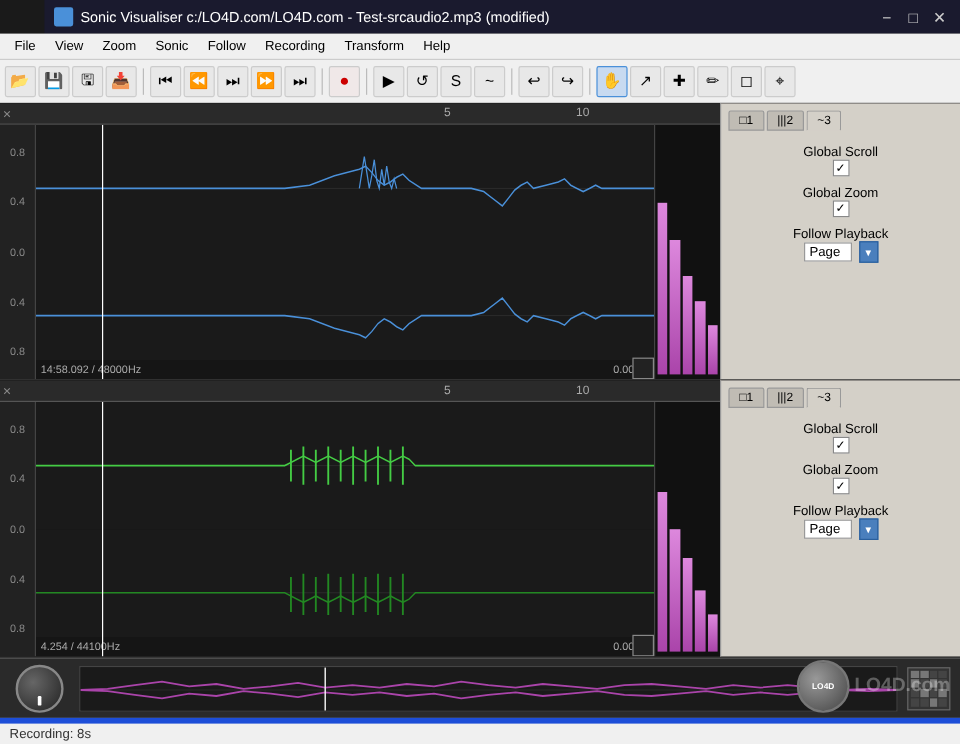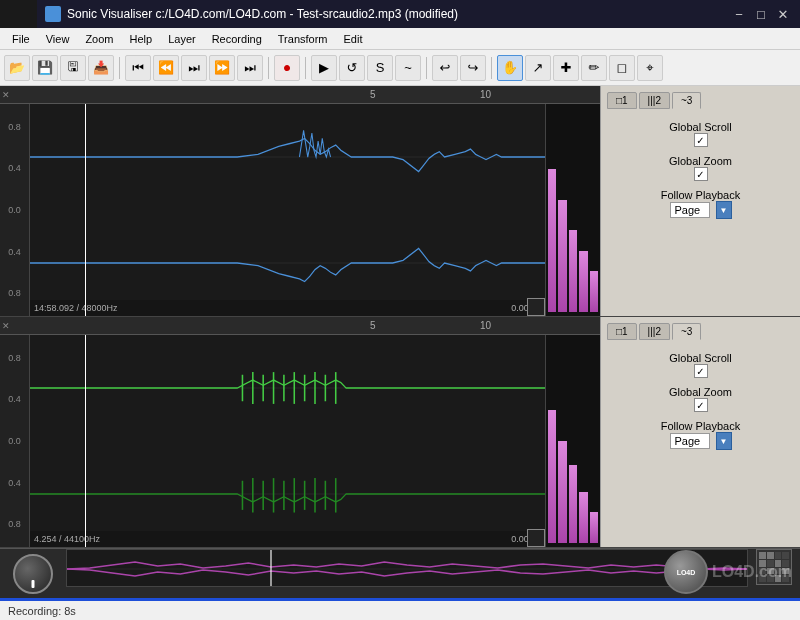--- a/index.html
+++ b/index.html
@@ -264,20 +264,21 @@
       color: #fff;
       font-size: 8px;
     }
 
     
     .playback-bar {
       height: 50px;
       background: #2a2a2a;
       border-top: 1px solid #555;
       display: flex;
+      align-items: center;
       padding: 0 8px;
       gap: 8px;
       position: relative;
     }
 
     .playback-waveform {
       flex: 1;
       height: 38px;
       background: #1a1a1a;
       border: 1px solid #444;
@@ -312,21 +313,21 @@
       width: 3px;
       height: 8px;
       background: #fff;
       border-radius: 1px;
     }
 
     
     .status-bar {
       height: 22px;
       background: #f0f0f0;
-      border-top: 3px solid #1d4ed8;
+      border-top: 5px solid #1d4ed8;
       display: flex;
       align-items: center;
       padding: 0 8px;
       font-size: 11px;
       color: #333;
     }
 
     
     .playhead {
       position: absolute;
@@ -354,25 +355,25 @@
     <button class="title-bar-btn">−</button>
     <button class="title-bar-btn">□</button>
     <button class="title-bar-btn close">✕</button>
   </div>
 </div>
 
 <div class="menu-bar">
   <span class="menu-item">File</span>
   <span class="menu-item">View</span>
   <span class="menu-item">Zoom</span>
-  <span class="menu-item">Help</span>
-  <span class="menu-item">Layer</span>
+  <span class="menu-item">Sonic</span>
+  <span class="menu-item">Follow</span>
   <span class="menu-item">Recording</span>
   <span class="menu-item">Transform</span>
-  <span class="menu-item">Edit</span>
+  <span class="menu-item">Help</span>
 </div>
 
 <div class="toolbar">
   <button class="tb-btn" title="Open">📂</button>
   <button class="tb-btn" title="Save">💾</button>
   <button class="tb-btn" title="Save As">🖫</button>
   <button class="tb-btn" title="Import">📥</button>
   <div class="tb-sep"></div>
   <button class="tb-btn">⏮</button>
   <button class="tb-btn">⏪</button>

